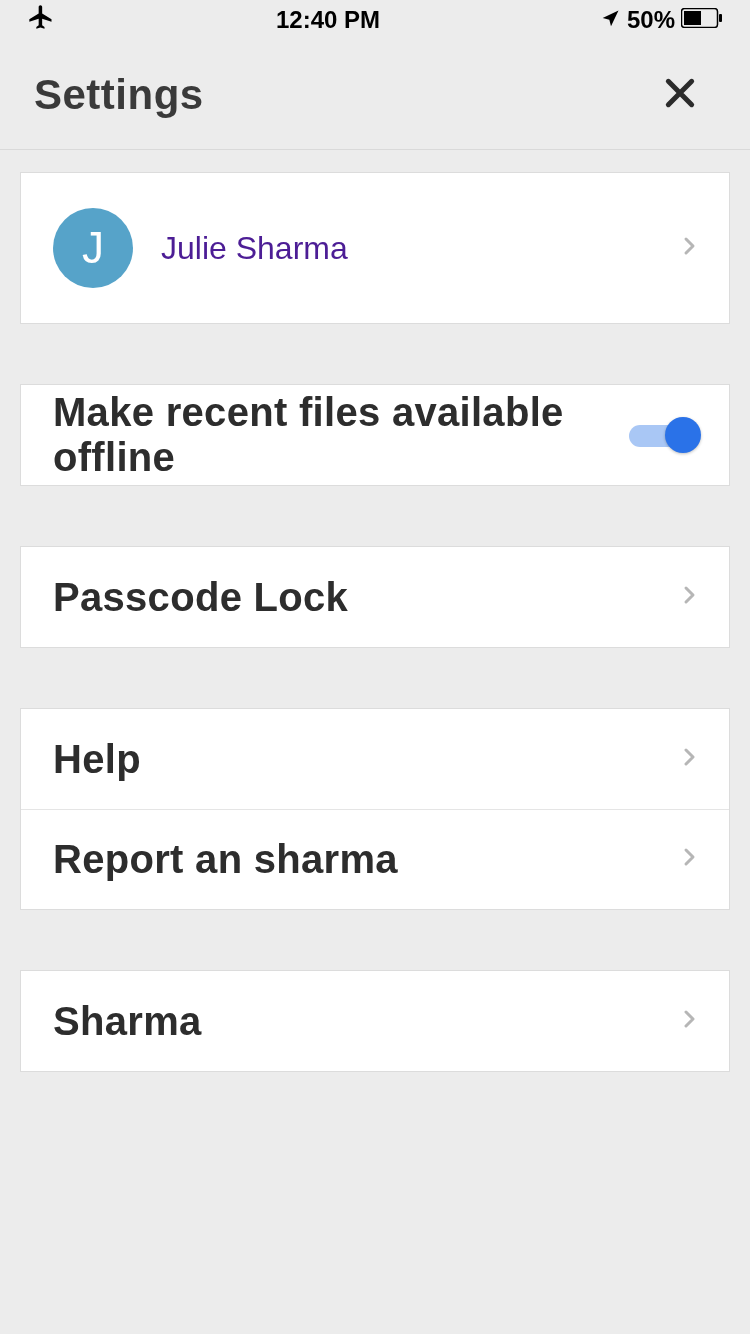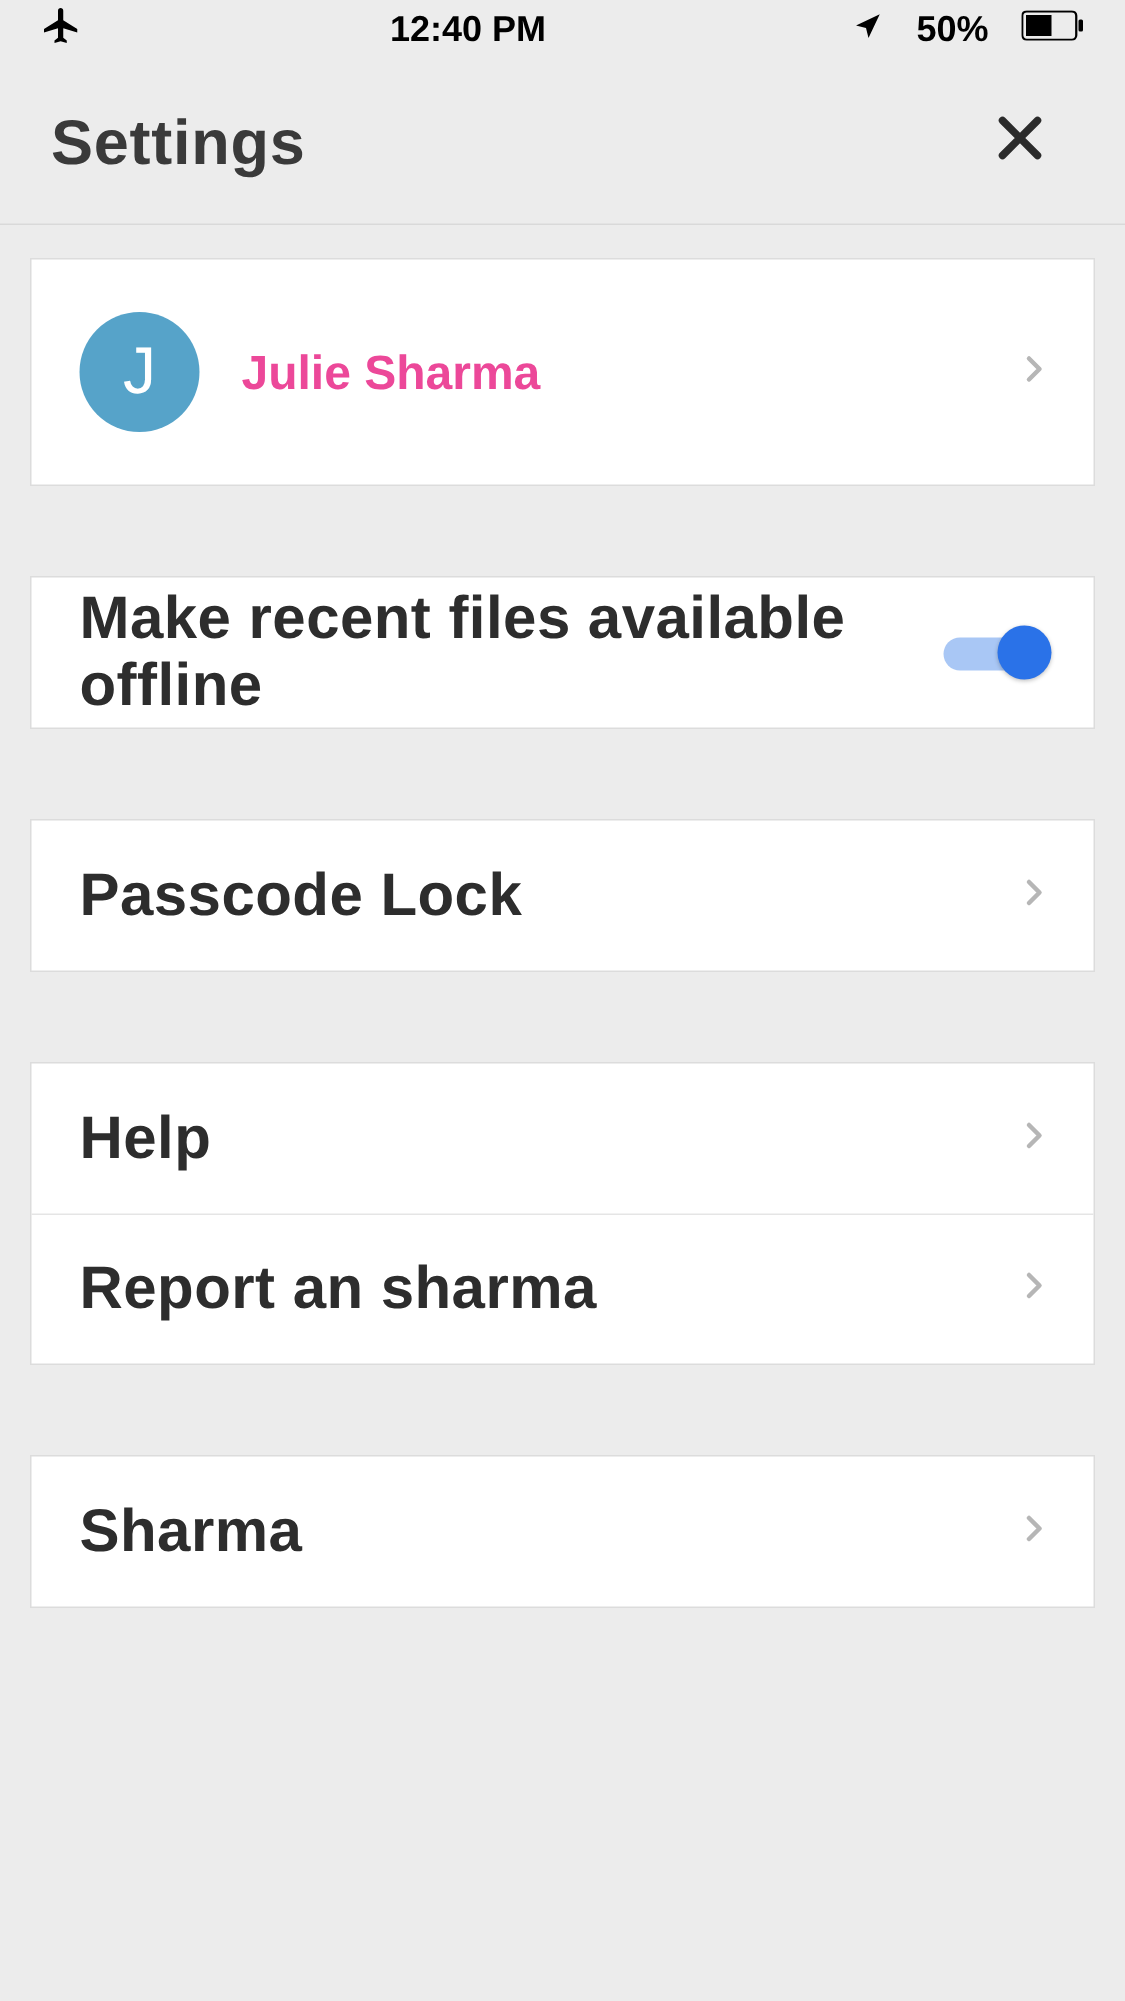--- a/index.html
+++ b/index.html
@@ -1,21 +1,21 @@
 <!DOCTYPE html>
 <html><head>
   <meta charset="utf-8">
   <style>
     * { margin: 0; padding: 0; box-sizing: border-box; -webkit-font-smoothing: antialiased; }
     html, body { width: 750px; height: 1334px; background: #ececec; font-family: -apple-system, "Helvetica Neue", Arial, sans-serif; color: #212121; overflow: hidden; }
 
     
     .status-bar { height: 40px; display: flex; align-items: center; justify-content: space-between; padding: 0 27px; font-size: 24px; font-weight: 600; color: #000; }
     .status-left, .status-right { display: flex; align-items: center; gap: 8px; }
-    .status-right { gap: 22px; justify-content: center; }
+    .status-right { gap: 6px; justify-content: center; }
     .loc-icon { transform: rotate(0deg); display: inline-block; }
 
     
     .header { height: 110px; display: flex; align-items: center; justify-content: space-between; padding: 0 46px 0 34px; border-bottom: 1px solid #d9d9d9; }
     .header h1 { font-size: 42px; font-weight: 700; color: #3a3a3a; letter-spacing: .5px; }
     .close-btn { width: 48px; height: 48px; display: flex; align-items: center; justify-content: center; }
 
     
     .content { padding: 0 20px; }
 
@@ -23,21 +23,21 @@
     .card-group.first { margin-top: 22px; }
 
     .row { display: flex; align-items: center; min-height: 100px; padding: 0 28px 0 32px; position: relative; }
     .row + .row::before { content: ""; position: absolute; top: 0; left: 0; right: 0; height: 1px; background: #e5e5e5; }
     .row .label { font-size: 40px; font-weight: 700; color: #2d2d2d; flex: 1; letter-spacing: .3px; }
     .row .chev { color: #b6b6b6; }
 
     .account-row { min-height: 150px; }
     .avatar { width: 80px; height: 80px; border-radius: 50%; background: #56a3c9; color: #fff; font-size: 44px; font-weight: 400; display: flex; align-items: center; justify-content: center; margin-right: 28px; font-family: "Helvetica Neue", Arial, sans-serif; }
     .account-text { flex: 1; display: flex; flex-direction: column; justify-content: center; }
-    .account-name { font-size: 32px; font-weight: 700; color: #ec4899; line-height: 1.2; }
+    .account-name { font-size: 32px; font-weight: 400; color: #4c1d95; line-height: 1.2; }
     .account-email { font-size: 30px; color: #9b9b9b; line-height: 1.2; margin-top: 2px; }
 
     .gap-big { margin-top: 60px; }
 
     
     .toggle { width: 72px; height: 36px; position: relative; }
     .toggle-track { position: absolute; top: 8px; left: 0; width: 54px; height: 22px; border-radius: 14px; background: #a9c7f5; }
     .toggle-knob  { position: absolute; top: 0; right: 0; width: 36px; height: 36px; border-radius: 50%; background: #2a72e8; box-shadow: 0 1px 3px rgba(0,0,0,.25); }
 
   </style>

